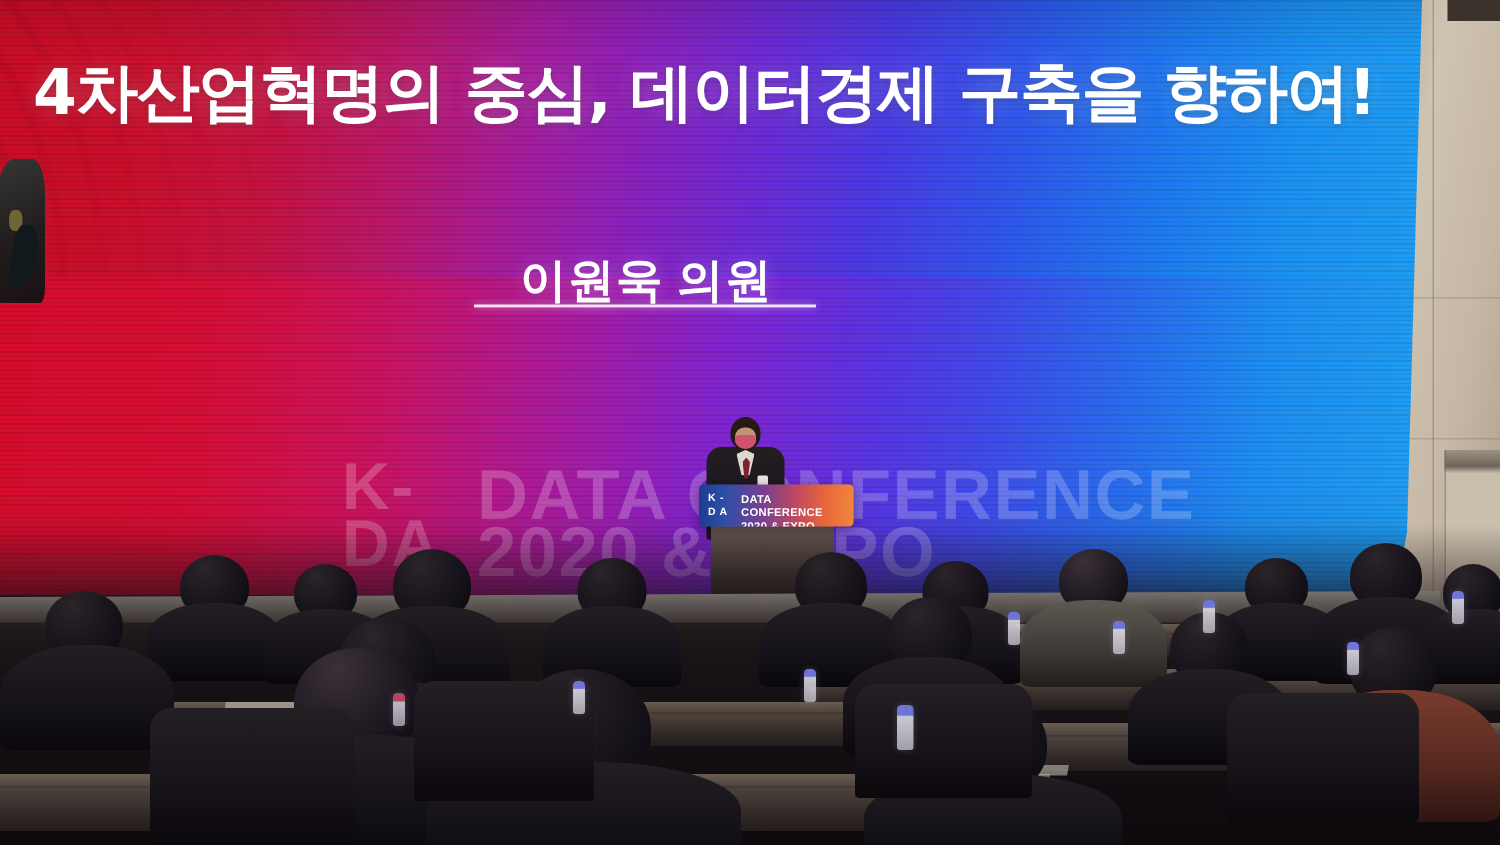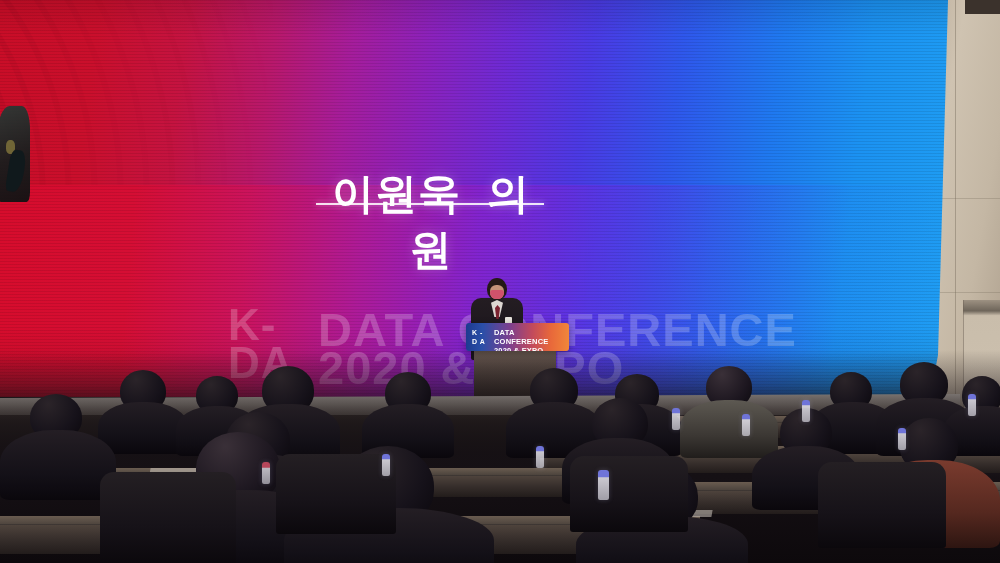--- a/index.html
+++ b/index.html
@@ -93,24 +93,24 @@
   
   .headline {
     position:absolute; left:22px; top:34px; width:790px;
     font-size:42px; font-weight:bold; color:#fff;
     letter-spacing:-1px; white-space:nowrap;
     text-shadow:0 0 14px rgba(255,255,255,.22), 0 2px 6px rgba(0,0,0,.20);
     font-family:"DejaVu Sans","Liberation Sans",sans-serif;
   }
   .speaker-name {
     position:absolute; left:316px; top:166px; width:230px;
-    text-align:center; font-size:42px; font-weight:bold; color:#fff;
+    text-align:center; font-size:31px; font-weight:bold; color:#fff;
     letter-spacing:1px;
     text-shadow:0 0 12px rgba(255,255,255,.25);
-    font-family:Liberation Mono, monospace;
+    font-family:Liberation Serif, serif;
   }
   .speaker-rule {
     position:absolute; left:316px; top:203px; width:228px; height:2px;
     background:rgba(255,255,255,.88);
     box-shadow:0 0 6px rgba(255,255,255,.45);
   }
   .speaker-org {
     position:absolute; left:296px; top:214px; width:270px;
     text-align:center; font-size:20px; font-weight:bold; color:#fff;
     letter-spacing:-.5px;
@@ -294,20 +294,21 @@
   <div class="wall-seam h2"></div>
   <div class="wall-door"></div>
   <div class="top-dark"></div>
 
   <div class="screen">
     <div class="arcs"></div>
     <div class="screen-lower"></div>
     <div class="ledgrid"></div>
     <div class="screen-vig"></div>
 
+    <div class="headline">4차산업혁명의 중심, 데이터경제 구축을 향하여!</div>
 
     <div class="speaker-name">이원욱 의원</div>
     <div class="speaker-rule"></div>
 
     <div class="wm wm-kda">
       <div>K-</div>
       <div>DA</div>
     </div>
     <div class="wm wm-big1">DATA CONFERENCE</div>
     <div class="wm wm-big2">2020 &amp; EXPO</div>

